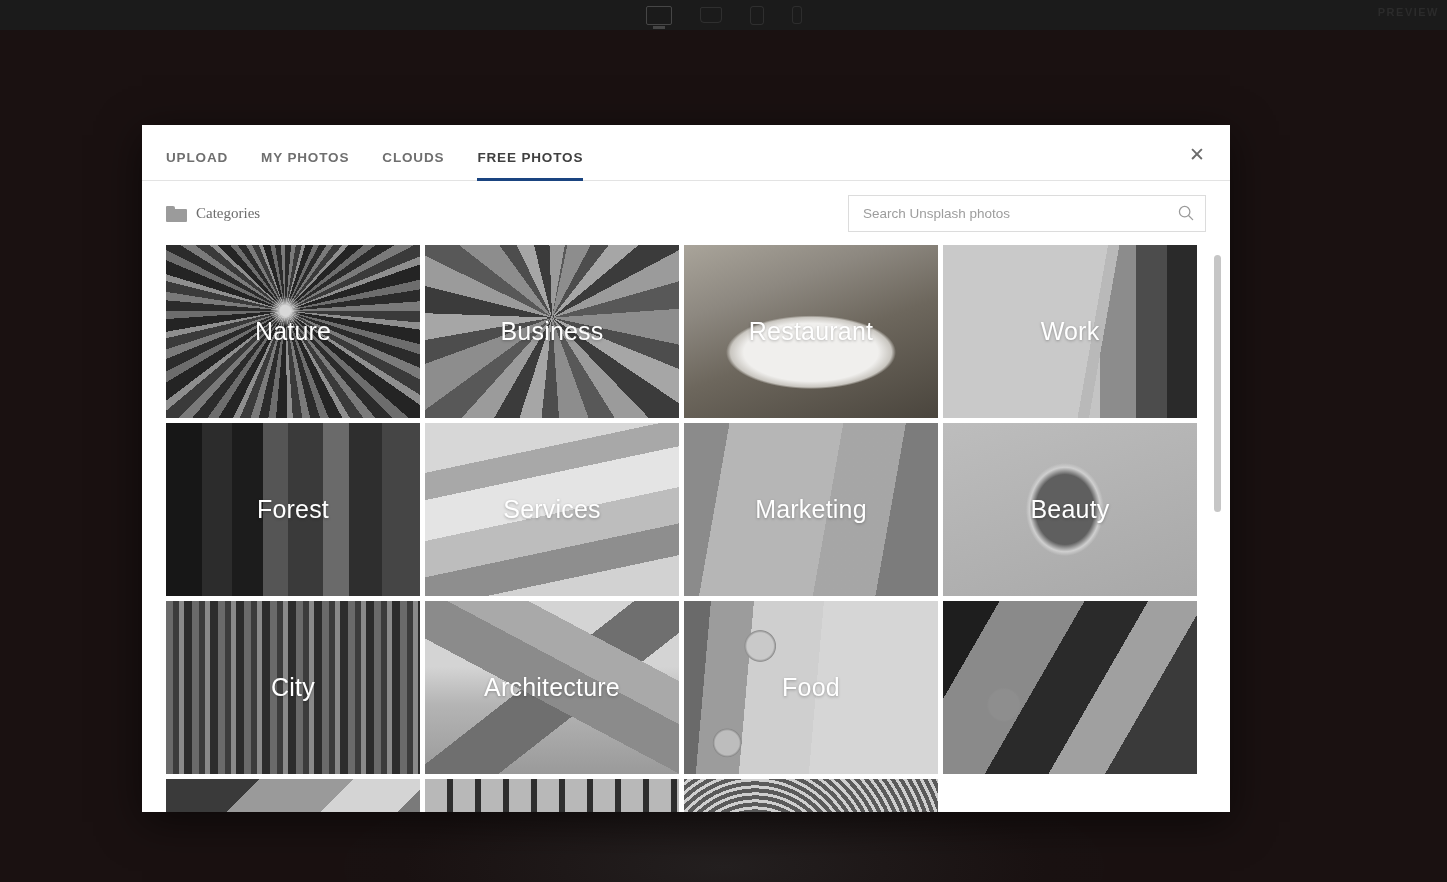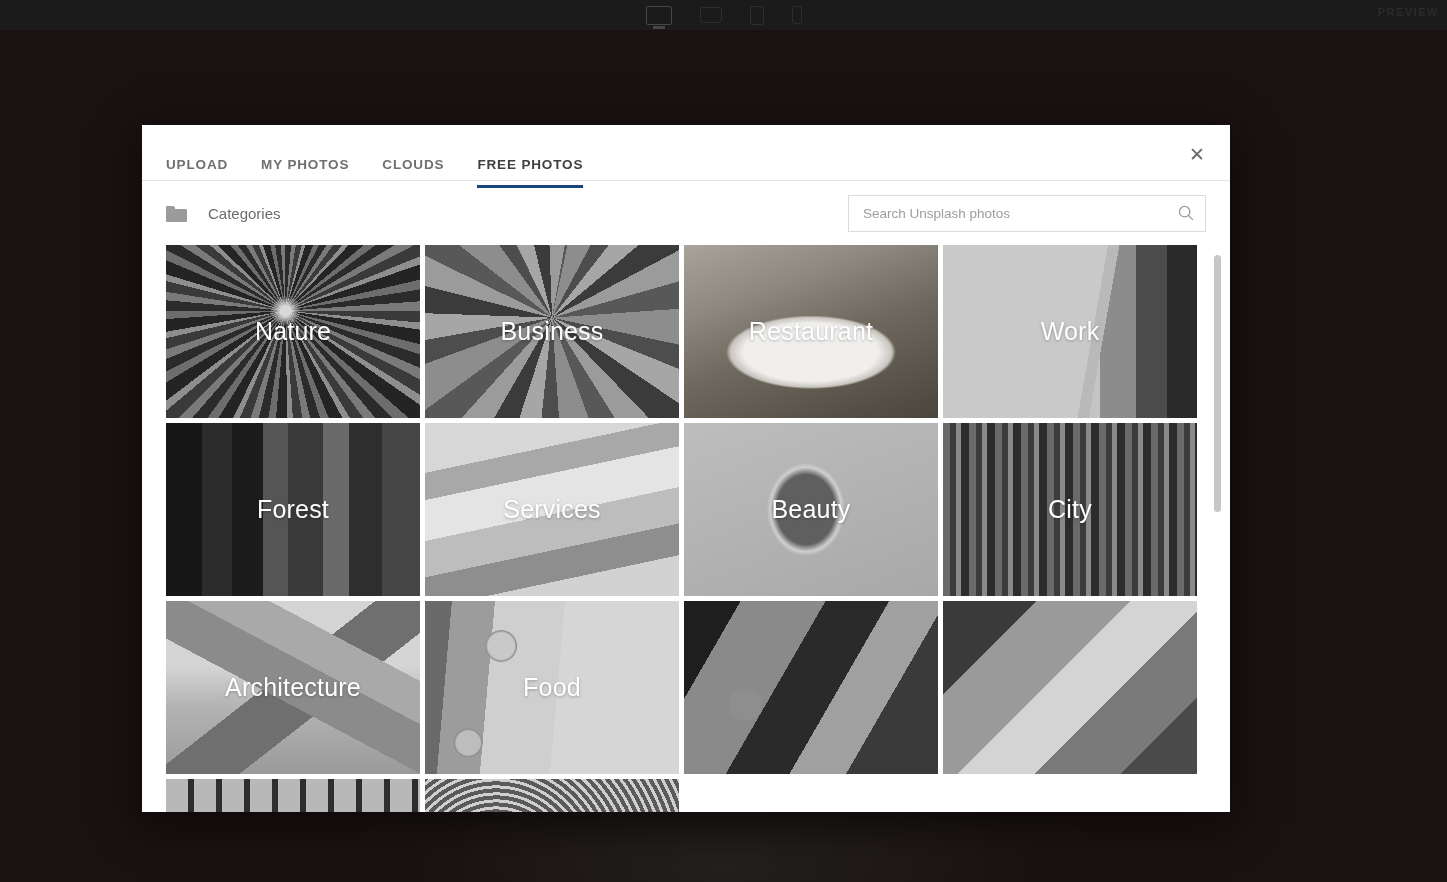--- a/index.html
+++ b/index.html
@@ -83,41 +83,41 @@
   }
   .tab {
     font-size: 13.5px;
     letter-spacing: .85px;
     font-weight: 600;
     color: #6f6f6f;
     padding: 0 0 13px 0;
     margin-right: 33px;
     cursor: pointer;
     border-bottom: 3px solid transparent;
-    position: relative; top: 8px;
+    position: relative; top: 1px;
     white-space: nowrap;
     margin-top: 17px;
   }
   .tab.active { color: #404040; border-bottom-color: #1a4480; }
 
   #close-btn {
     position: absolute; right: 20px; top: 16px;
     width: 26px; height: 26px;
     display: flex; align-items: center; justify-content: center;
     cursor: pointer; color: #6b6b6b; font-size: 19px; line-height: 1;
     font-family: "DejaVu Sans", sans-serif;
   }
 
   
   #toolbar {
     flex: 0 0 64px; height: 64px;
     display: flex; align-items: center; justify-content: space-between;
     padding: 0 24px;
   }
-  #cat-group { display: flex; align-items: flex-end; gap: 21px; }
+  #cat-group { display: flex; align-items: flex-end; gap: 9px; font-family: Liberation Serif, serif; }
   .folder-icon {
     width: 21px; height: 16px; position: relative; flex: 0 0 auto;
   }
   .folder-icon::before {
     content: ""; position: absolute; left: 0; top: 0;
     width: 9px; height: 4px; background: #9b9b9b; border-radius: 1px 2px 0 0;
   }
   .folder-icon::after {
     content: ""; position: absolute; left: 0; top: 3px;
     width: 21px; height: 13px; background: #9b9b9b; border-radius: 1px;
@@ -362,20 +362,24 @@
         </div>
         <div class="tile">
           <div class="tile-art art-forest"></div>
           <div class="tile-label">Forest</div>
         </div>
         <div class="tile">
           <div class="tile-art art-services"></div>
           <div class="tile-label">Services</div>
         </div>
         <div class="tile">
+          <div class="tile-art art-marketing"></div>
+          <div class="tile-label">Marketing</div>
+        </div>
+        <div class="tile">
           <div class="tile-art art-beauty"></div>
           <div class="tile-label">Beauty</div>
         </div>
         <div class="tile">
           <div class="tile-art art-city"></div>
           <div class="tile-label">City</div>
         </div>
         <div class="tile">
           <div class="tile-art art-architecture"></div>
           <div class="tile-label">Architecture</div>

